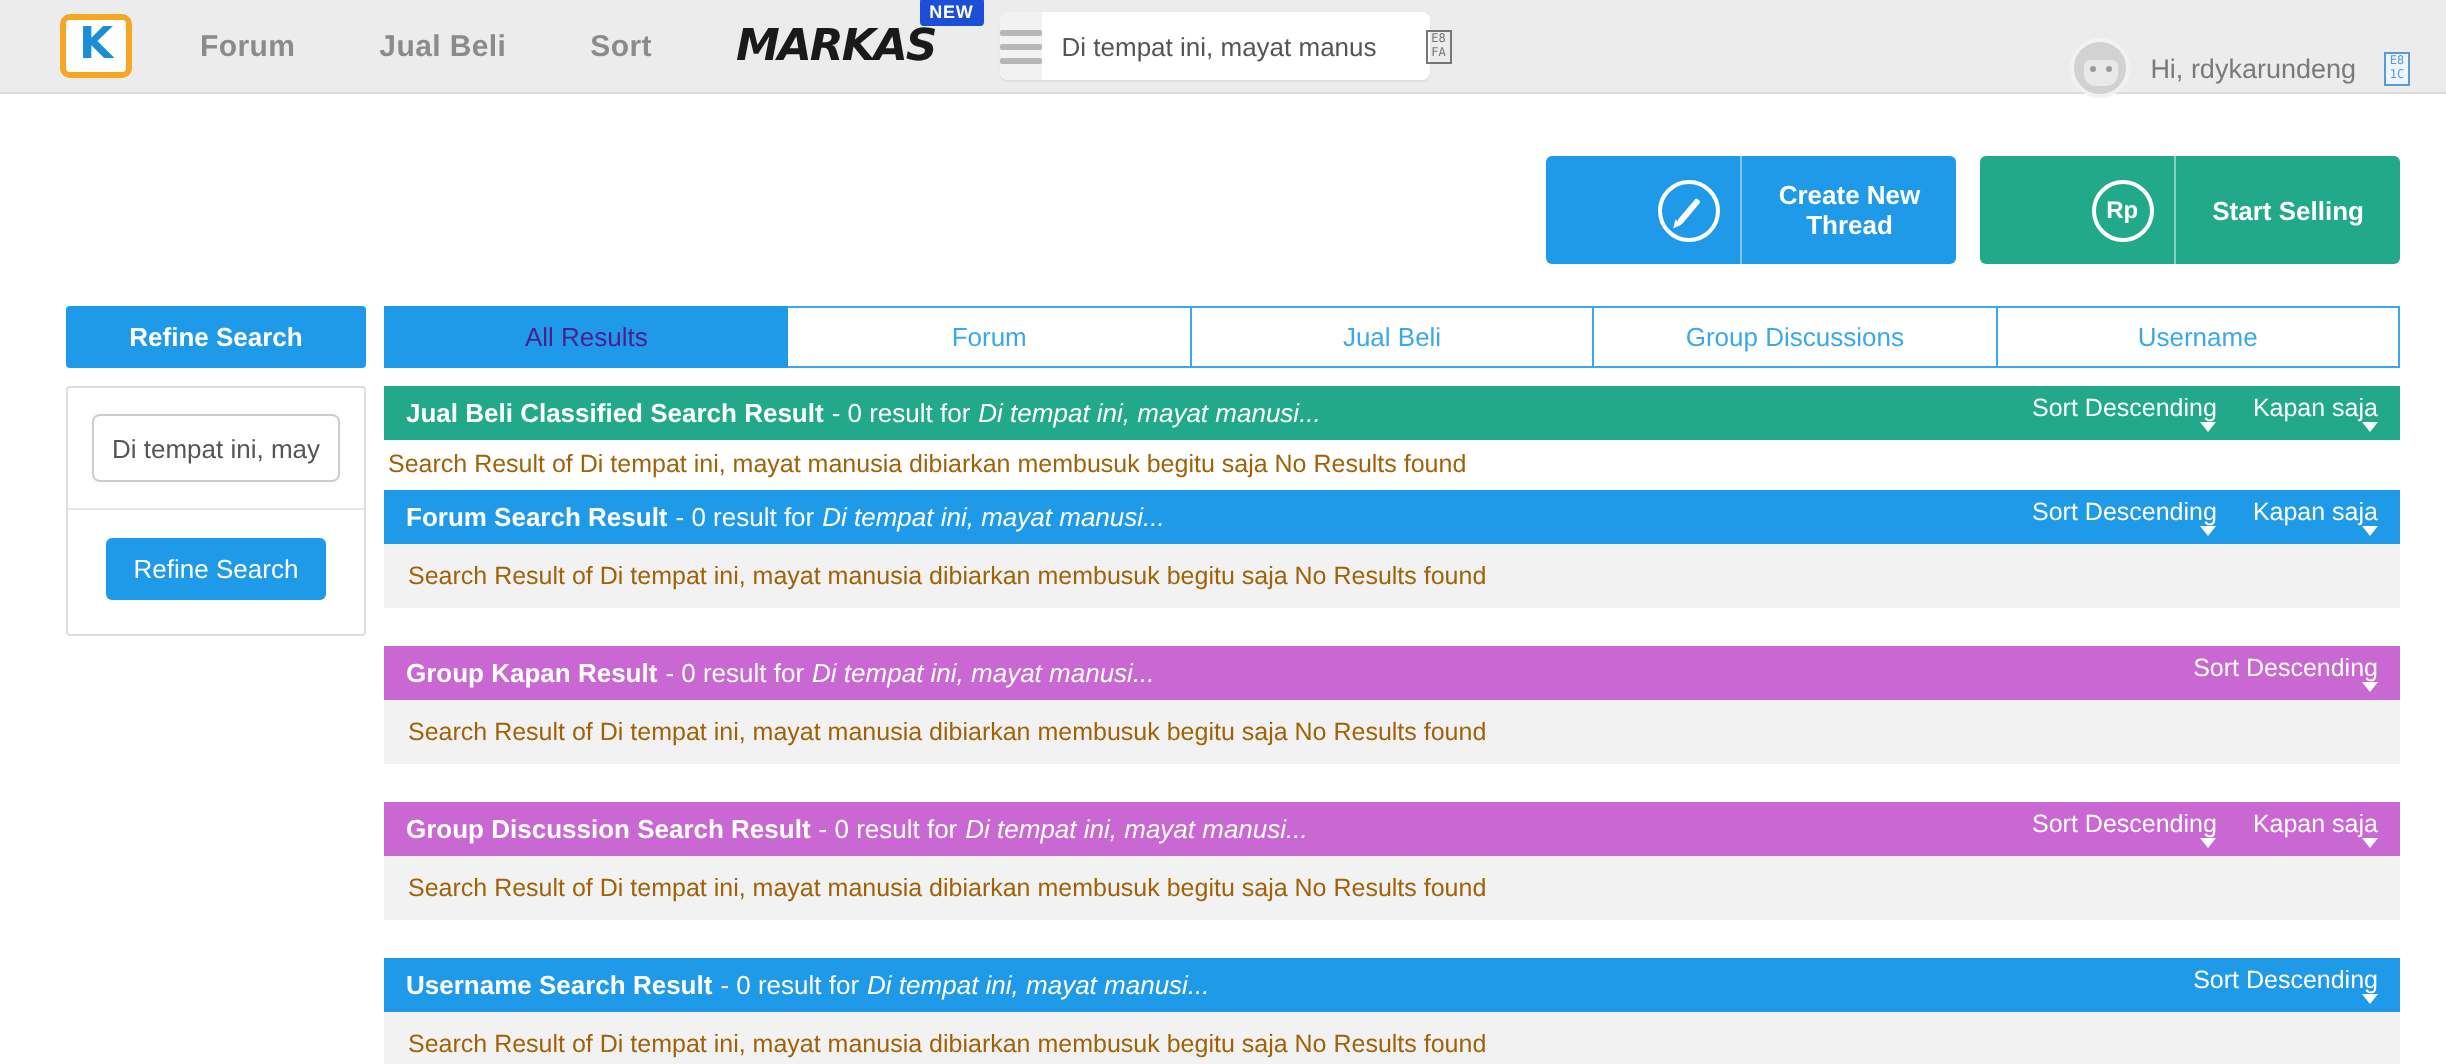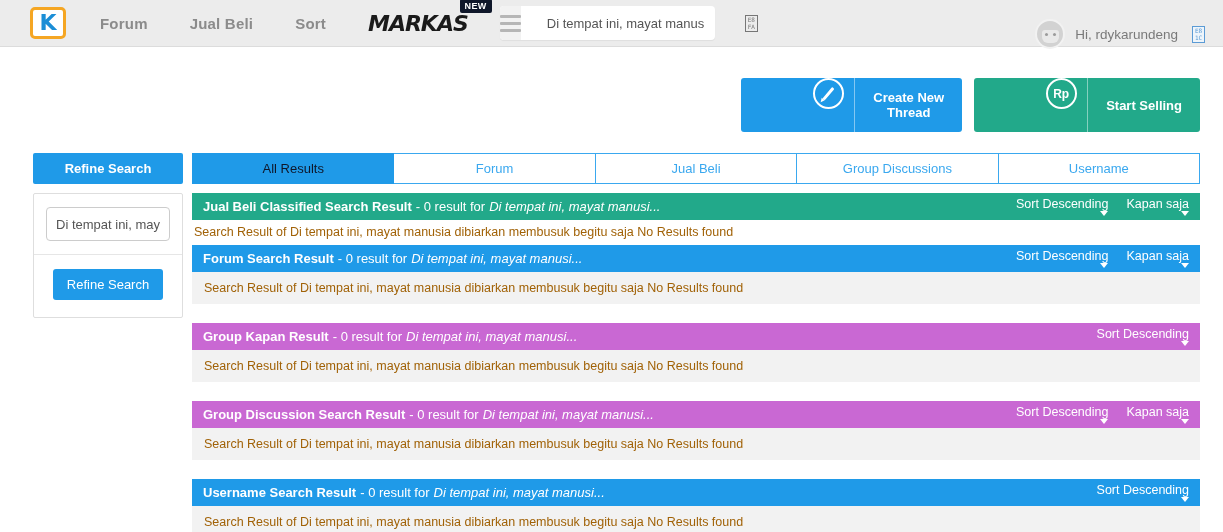--- a/index.html
+++ b/index.html
@@ -42,33 +42,32 @@
   }
   .markas-wrap { position:relative; margin-left:0px; }
   .markas {
     font-family:"DejaVu Sans", sans-serif;
     font-size:22px; font-weight:bold; color:#1a1a1a;
     font-style:italic; letter-spacing:-1px;
     transform:skewX(-4deg);
   }
   .badge-new {
     position:absolute; top:-12px; right:-24px;
-    background:#0f172a; color:#fff;
+    background:#1d4ed8; color:#fff;
     font-size:9px; font-weight:bold;
     padding:2px 5px 2px 5px; border-radius:2px;
     letter-spacing:.4px;
   }
   .searchbar {
     margin-left:32px;
     height:34px; width:215px;
     background:#ffffff;
     border-radius:4px;
     display:flex; align-items:stretch;
     box-shadow:0 1px 1px rgba(0,0,0,.06);
-    gap:16px;
   }
   .hamburger {
     width:45px;
     background:#f2f2f2;
     border-radius:4px 0 0 4px;
     display:flex; flex-direction:column;
     align-items:center; justify-content:center;
     cursor:pointer;
   }
   .hamburger span {
@@ -128,23 +127,22 @@
     padding:31px 23px 0 0;
   }
   .act-btn {
     display:flex; align-items:center;
     height:54px; border-radius:3px;
     color:#fff; cursor:pointer; overflow:hidden;padding-left:45px;
   }
   .act-btn.blue { background:#1f9ae8; }
   .act-btn.green { background:#22a98a; margin-left:12px; }
   .act-icon {
-    width:53px; display:flex; justify-content:center;
+    width:53px; display:flex; align-items:center; justify-content:center;
     align-self:stretch;
-    margin-left:16px;
   }
   .act-btn.blue .act-icon { border-right:1px solid rgba(255,255,255,.45); }
   .act-btn.green .act-icon { border-right:1px solid rgba(255,255,255,.45); }
   .circ {
     width:31px; height:31px; border-radius:50%;
     border:2px solid #ffffff;
     display:flex; align-items:center; justify-content:center;
     font-size:12px; font-weight:bold; color:#fff;
     font-family:"Liberation Sans", sans-serif;
   }
@@ -194,21 +192,21 @@
 
   
   .tabs { display:flex; }
   .tab {
     flex:1; height:31px; line-height:29px; text-align:center;
     font-size:13px; color:#3aa8ef; background:#fff;
     border:1px solid #3aa8ef; border-left:0;
     cursor:pointer; white-space:nowrap;
   }
   .tab:first-child { border-left:1px solid #1f9ae8; }
-  .tab.active { background:#1f9ae8; color:#0f172a; border-color:#1f9ae8; }
+  .tab.active { background:#1f9ae8; color:#4c1d95; border-color:#1f9ae8; }
 
   
   .block { margin-top:9px; }
   .block:first-of-type { margin-top:9px; }
   .block-head {
     height:27px; display:flex; align-items:center;
     padding:4px 11px; color:#fff; font-size:13px;
   }
   .block-head.teal { background:#22a98a; }
   .block-head.blue { background:#1f9ae8; }

